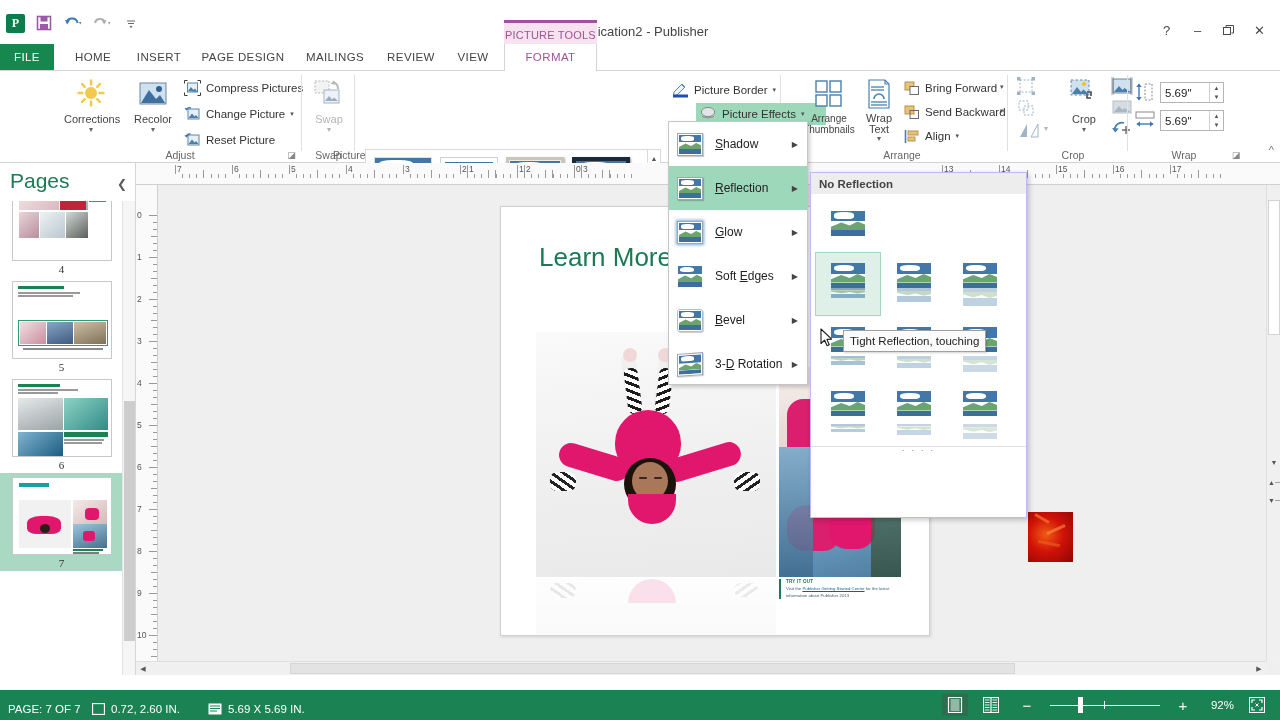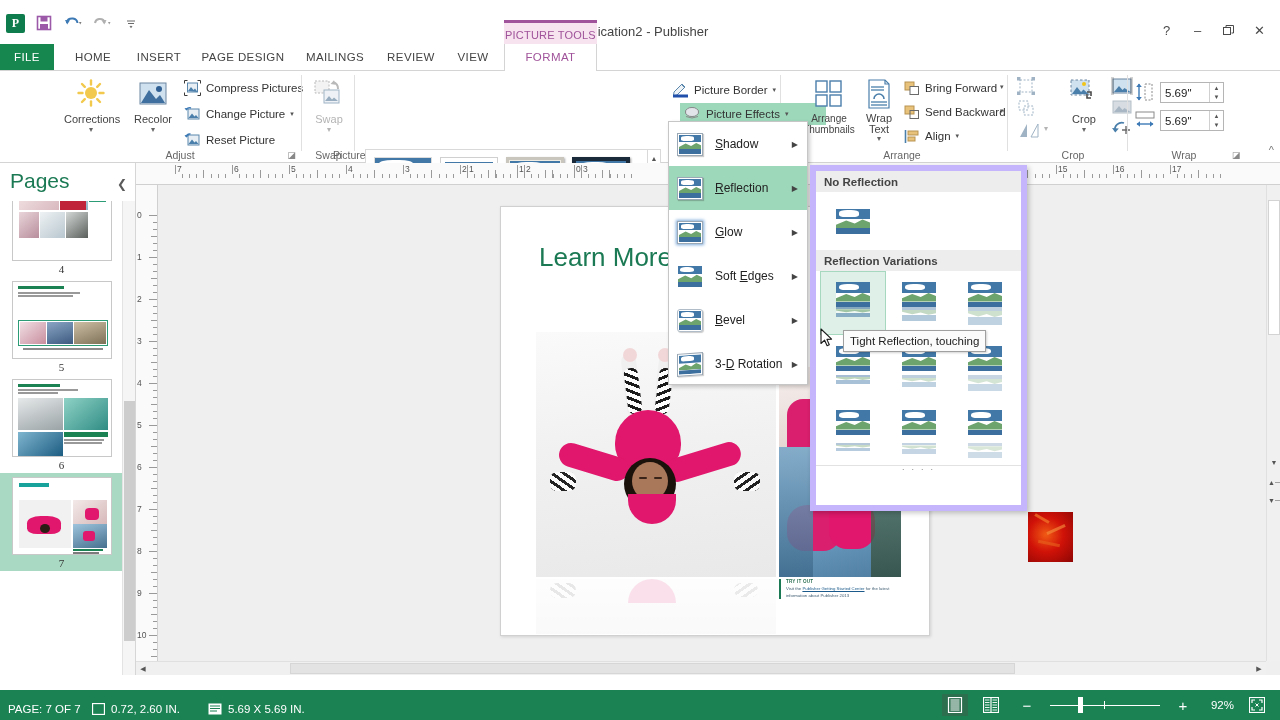--- a/index.html
+++ b/index.html
@@ -215,22 +215,22 @@
     position: relative; height: 44px; display: flex; align-items: center; padding-left: 8px; cursor: pointer;
   }
   .menu-item.sel { background: #9ed8bb; }
   .mi-ico { width: 26px; height: 23px; border: 1px solid #9aa7b4; background: #fff; padding: 1px; box-shadow: 1px 1px 1px rgba(0,0,0,.2); flex: none; }
   .mi-lb { margin-left: 12px; font-size: 12px; color: #222; }
   .mi-lb u { text-decoration: underline; }
   .mi-arrow { position: absolute; right: 9px; font-size: 8px; color: #444; }
 
   
   .gallery {
-    position: absolute; left: 810px; top: 165px; width: 217px; height: 346px;
-    background: #fff; border: 6px solid #c4b5fd; box-shadow: 2px 2px 5px rgba(0,0,0,.22); z-index: 45;
+    position: absolute; left: 810px; top: 172px; width: 217px; height: 346px;
+    background: #fff; border: 1px solid #c4b5fd; box-shadow: 2px 2px 5px rgba(0,0,0,.22); z-index: 45;
   }
   .gal-head {
     height: 21px; background: #ededed; color: #444; font-size: 11.5px; font-weight: bold;
     display: flex; align-items: center; padding-left: 8px;
   }
   .gal-row { display: flex; padding-left: 4px; }
   .gal-cell {
     width: 66px; height: 64px; display: flex; align-items: center; justify-content: center; cursor: pointer;
   }
   .gal-cell.sel { background: #dff0e8; border: 1px solid #a6d8c0; }
@@ -453,21 +453,21 @@
 
     <div class="smbtn" style="left:668px;top:8px">
       <svg width="17" height="16" viewBox="0 0 17 16">
           <path d="M2 10 L10 2 l3 3 l-8 8 l-3.5 0.8 z" fill="#eef3f8" stroke="#5b87ad"></path>
           <path d="M9.5 2.5 l3 3" stroke="#5b87ad"></path>
           <rect x="1" y="12.5" width="15" height="3" fill="#1f4faa"></rect>
         </svg>
       <span>Picture Border</span>
       <span class="caret">▾</span>
     </div>
-    <div class="smbtn hl" style="left:680px;top:32px;width:146px">
+    <div class="smbtn hl" style="left:696px;top:32px;width:130px">
       <svg width="17" height="16" viewBox="0 0 17 16">
           <ellipse cx="8" cy="6" rx="6.5" ry="4.5" fill="#f3f3f3" stroke="#6f6f6f"></ellipse>
           <ellipse cx="8" cy="6" rx="6.5" ry="4.5" fill="#cfd8e0" opacity=".5"></ellipse>
           <path d="M2 10.5 q6 3 12 0" stroke="#8a8a8a" fill="none"></path>
         </svg>
       <span>Picture Effects</span>
       <span class="caret">▾</span>
     </div>
 
     <div class="grp" style="left:796px;width:212px">
@@ -1111,21 +1111,20 @@
                 <div class="sky"></div>
                 <div class="cloud"></div>
                 <div class="hill"></div>
                 <div class="water"></div>
               </div>
             </div>
         </div>
       </div>
     </div>
 
-    <div class="gal-head">Reflection Variations</div>
 
     <div class="gal-row">
       <div class="gal-cell sel">
         <div class="gal-thumb">
           <div class="pic">
               <div class="land">
                 <div class="sky"></div>
                 <div class="cloud"></div>
                 <div class="hill"></div>
                 <div class="water"></div>

